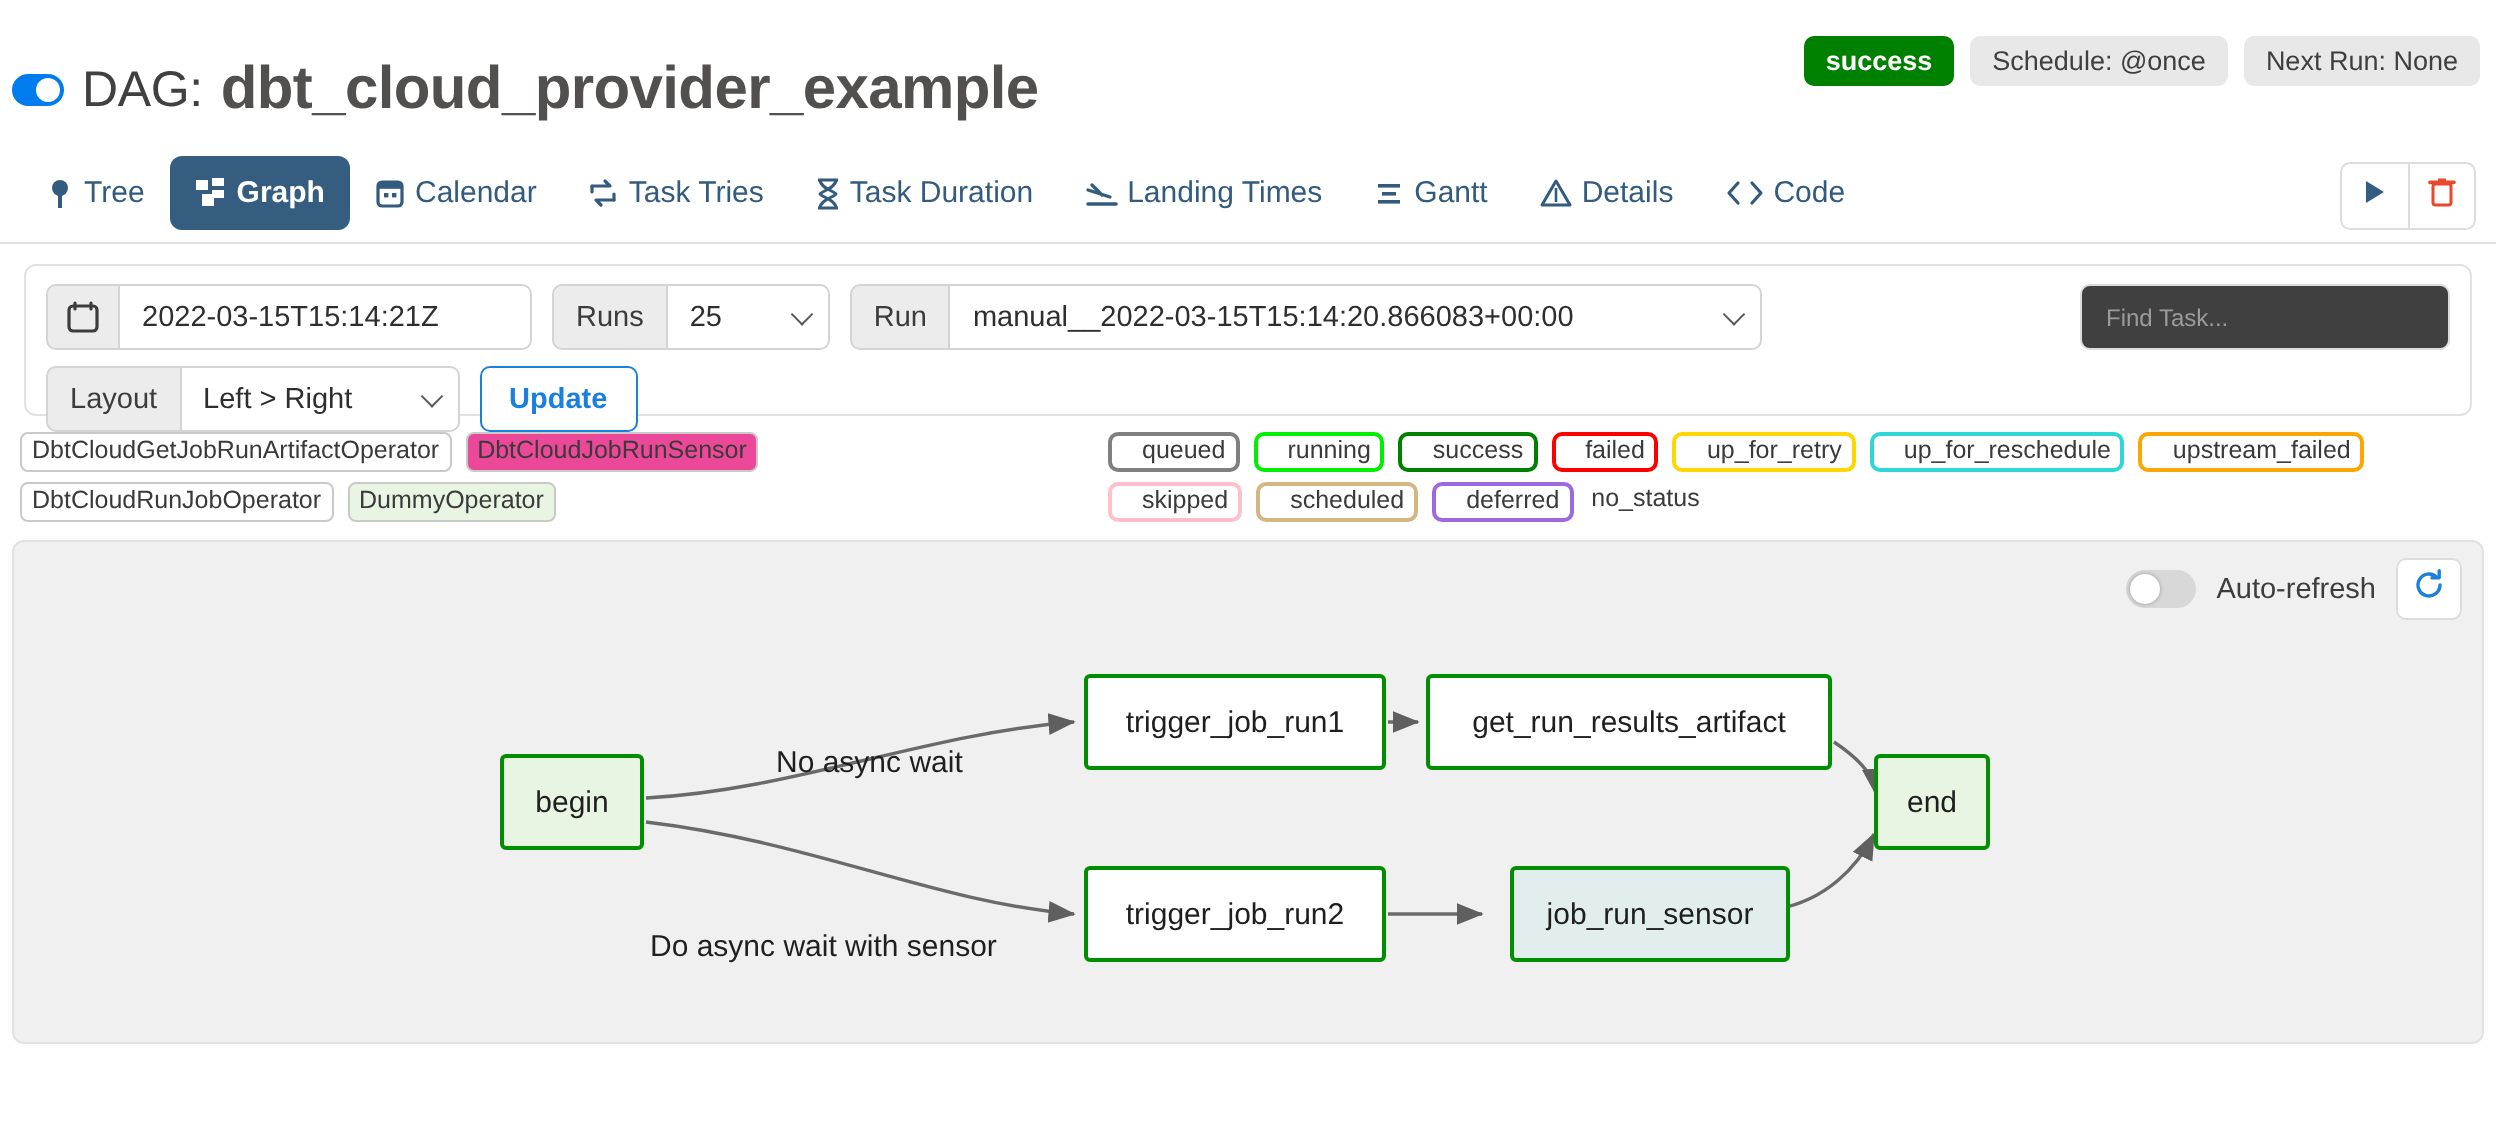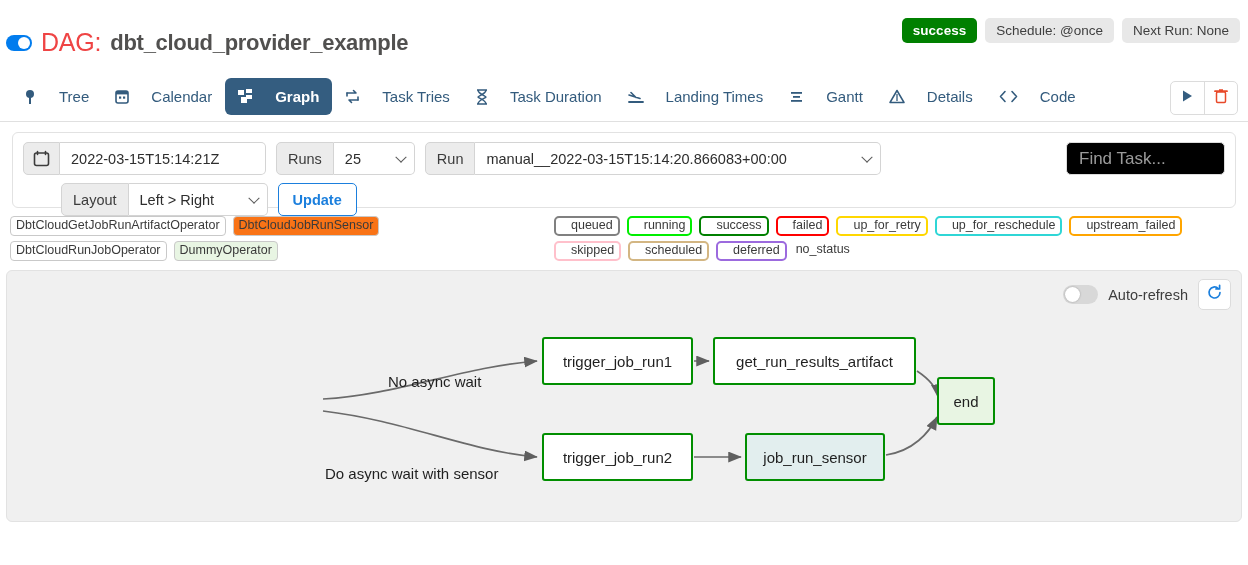--- a/index.html
+++ b/index.html
@@ -37,26 +37,26 @@
   .toggle-switch::after {
     content: "";
     position: absolute;
     top: 2px; right: 2px;
     width: 12px; height: 12px;
     border-radius: 50%;
     background: #fff;
   }
   .dag-label {
     font-size: 25px;
-    color: #ef4444;
+    color: #404040;
     font-weight: 400;
     letter-spacing: -0.2px;
   }
   .dag-name {
-    font-size: 22px;
+    font-size: 30px;
     color: #51504f;
     font-weight: bold;
     letter-spacing: -0.3px;
   }
   .header-badges {
     position: absolute;
     right: 8px;
     top: 18px;
     display: flex;
     align-items: center;
@@ -81,21 +81,21 @@
     position: relative;
     height: 50px;
     border-bottom: 1px solid #e0e0e0;
     padding-left: 10px;
     display: flex;
     align-items: center;
   }
   .tab {
     display: flex;
     align-items: center;
-    gap: 22px;
+    gap: 5px;
     font-size: 15px;
     color: #335b7d;
     padding: 10px 13px;
     border-radius: 6px;
     cursor: pointer;
     white-space: nowrap;
   }
   .tab.active {
     background: #345d80;
     color: #ffffff;
@@ -122,21 +122,21 @@
   
   .filterbar {
     margin: 10px 12px 0 12px;
     border: 1px solid #e2e2e2;
     border-radius: 6px;
     padding: 9px 10px;
     position: relative;
     height: 76px;
   }
   .fb-row { display: flex; align-items: center; gap: 0; }
-  .fb-row + .fb-row { margin-top: 8px; margin-left: 38px; }
+  .fb-row + .fb-row { margin-top: 8px; }
   .ig { display: flex; align-items: center; }
   .addon {
     background: #ececec;
     border: 1px solid #d4d4d4;
     font-size: 14.5px;
     padding: 6px 11px;
     color: #3c3c3c;
     height: 33px;
     display: flex; align-items: center;
   }
@@ -173,25 +173,25 @@
     font-weight: bold;
     padding: 6px 14px;
     height: 33px;
     border-radius: 5px;
     cursor: pointer;
     display: flex; align-items: center;
   }
   .find-task {
     position: absolute;
     right: 10px; top: 9px;
-    width: 159px; height: 33px;
+    width: 185px; height: 33px;
     border: 1px solid #dcdcdc;
     border-radius: 5px;
-    background: #000000;
-    font-size: 17px;
+    background: #404040;
+    font-size: 12px;
     color: #9b9b9b;
     padding: 0 12px;
     display: flex; align-items: center;
   }
 
   
   .legend {
     margin: 8px 6px 0 6px;
     position: relative;
     height: 48px;
@@ -264,21 +264,21 @@
   .node-box {
     position: absolute;
     border: 2.2px solid #018e00;
     border-radius: 3px;
     display: flex; align-items: center; justify-content: center;
     font-size: 15px;
     color: #1f1f1f;
     cursor: pointer;
   }
   .node-box.dummy { background: #e8f5e3; }
-  .node-box.sensor { background: #e2eeee; }
+  .node-box.sensor { background: #e2eeee; margin-left: 10px; }
   .node-box.op { background: #ffffff; }
   .edge-label {
     position: absolute;
     font-size: 15px;
     color: #1f1f1f;
     white-space: nowrap;
   }
 </style>
 </head>
 <body>
@@ -301,42 +301,42 @@
   <div class="tab">
     <span>
       <svg width="14" height="16" viewBox="0 0 14 16">
           <circle cx="7" cy="5" r="4" fill="#335b7d"></circle>
           <rect x="6" y="8" width="2" height="7" fill="#335b7d"></rect>
         </svg>
     </span>
     <span>Tree</span>
   </div>
 
+  <div class="tab active">
+    <span>
+      <svg width="15" height="15" viewBox="0 0 15 15">
+          <rect x="0" y="1" width="6" height="5" fill="#fff"></rect>
+          <rect x="8" y="0" width="6" height="4" fill="#fff"></rect>
+          <rect x="8" y="6" width="6" height="4" fill="#fff"></rect>
+          <rect x="3" y="8" width="6" height="6" fill="#fff"></rect>
+        </svg>
+    </span>
+    <span>Graph</span>
+  </div>
+
   <div class="tab">
     <span>
       <svg width="14" height="15" viewBox="0 0 14 15">
           <rect x="1" y="2" width="12" height="12" rx="2" fill="none" stroke="#335b7d" stroke-width="1.6"></rect>
           <rect x="1" y="2" width="12" height="3.4" fill="#335b7d"></rect>
           <rect x="4" y="7.5" width="2.2" height="2.2" fill="#335b7d"></rect>
           <rect x="8" y="7.5" width="2.2" height="2.2" fill="#335b7d"></rect>
         </svg>
     </span>
     <span>Calendar</span>
-  </div>
-
-  <div class="tab active">
-    <span>
-      <svg width="15" height="15" viewBox="0 0 15 15">
-          <rect x="0" y="1" width="6" height="5" fill="#fff"></rect>
-          <rect x="8" y="0" width="6" height="4" fill="#fff"></rect>
-          <rect x="8" y="6" width="6" height="4" fill="#fff"></rect>
-          <rect x="3" y="8" width="6" height="6" fill="#fff"></rect>
-        </svg>
-    </span>
-    <span>Graph</span>
   </div>
 
   <div class="tab">
     <span>
       <svg width="15" height="15" viewBox="0 0 15 15">
           <path d="M2 4h9l-2.5-2.5M13 11H4l2.5 2.5" fill="none" stroke="#335b7d" stroke-width="1.6" stroke-linecap="round" stroke-linejoin="round"></path>
           <path d="M2 4v3M13 11V8" fill="none" stroke="#335b7d" stroke-width="1.6" stroke-linecap="round"></path>
         </svg>
     </span>
     <span>Task Tries</span>
@@ -442,21 +442,21 @@
     </div>
     <div class="btn-update">Update</div>
   </div>
 
   <div class="find-task">Find Task...</div>
 </div>
 
 <div class="legend">
   <div class="legend-op">
     <span class="chip" style="background:#ffffff">DbtCloudGetJobRunArtifactOperator</span>
-    <span class="chip" style="background:#f97316">DbtCloudJobRunSensor</span>
+    <span class="chip" style="background:#ec4899">DbtCloudJobRunSensor</span>
     <span class="chip" style="background:#ffffff">DbtCloudRunJobOperator</span>
     <span class="chip" style="background:#e8f5e3">DummyOperator</span>
   </div>
   <div class="legend-st">
     <span class="chip st" style="border-color:#808080">queued</span>
     <span class="chip st" style="border-color:#00ee00">running</span>
     <span class="chip st" style="border-color:#008000">success</span>
     <span class="chip st" style="border-color:#ff0000">failed</span>
     <span class="chip st" style="border-color:#ffd700">up_for_retry</span>
     <span class="chip st" style="border-color:#2fd6d6">up_for_reschedule</span>
@@ -496,20 +496,23 @@
 
     <path d="M687,90 L702,90" fill="none" stroke="#6a6a6a" stroke-width="1.7" marker-end="url(#arw)"></path>
 
     <path d="M910,100 C925,110 930,118 931,126" fill="none" stroke="#6a6a6a" stroke-width="1.7" marker-end="url(#arw)"></path>
 
     <path d="M687,186 L734,186" fill="none" stroke="#6a6a6a" stroke-width="1.7" marker-end="url(#arw)"></path>
 
     <path d="M879,184 C906,180 922,162 930,146" fill="none" stroke="#6a6a6a" stroke-width="1.7" marker-end="url(#arw)"></path>
   </svg>
 
+  <div class="node-box dummy" style="left:243px; top:106px; width:72px; height:48px;">
+    <span>begin</span>
+  </div>
   <div class="node-box op" style="left:535px; top:66px; width:151px; height:48px;">
     <span>trigger_job_run1</span>
   </div>
   <div class="node-box op" style="left:706px; top:66px; width:203px; height:48px;">
     <span>get_run_results_artifact</span>
   </div>
   <div class="node-box op" style="left:535px; top:162px; width:151px; height:48px;">
     <span>trigger_job_run2</span>
   </div>
   <div class="node-box sensor" style="left:738px; top:162px; width:140px; height:48px;">

